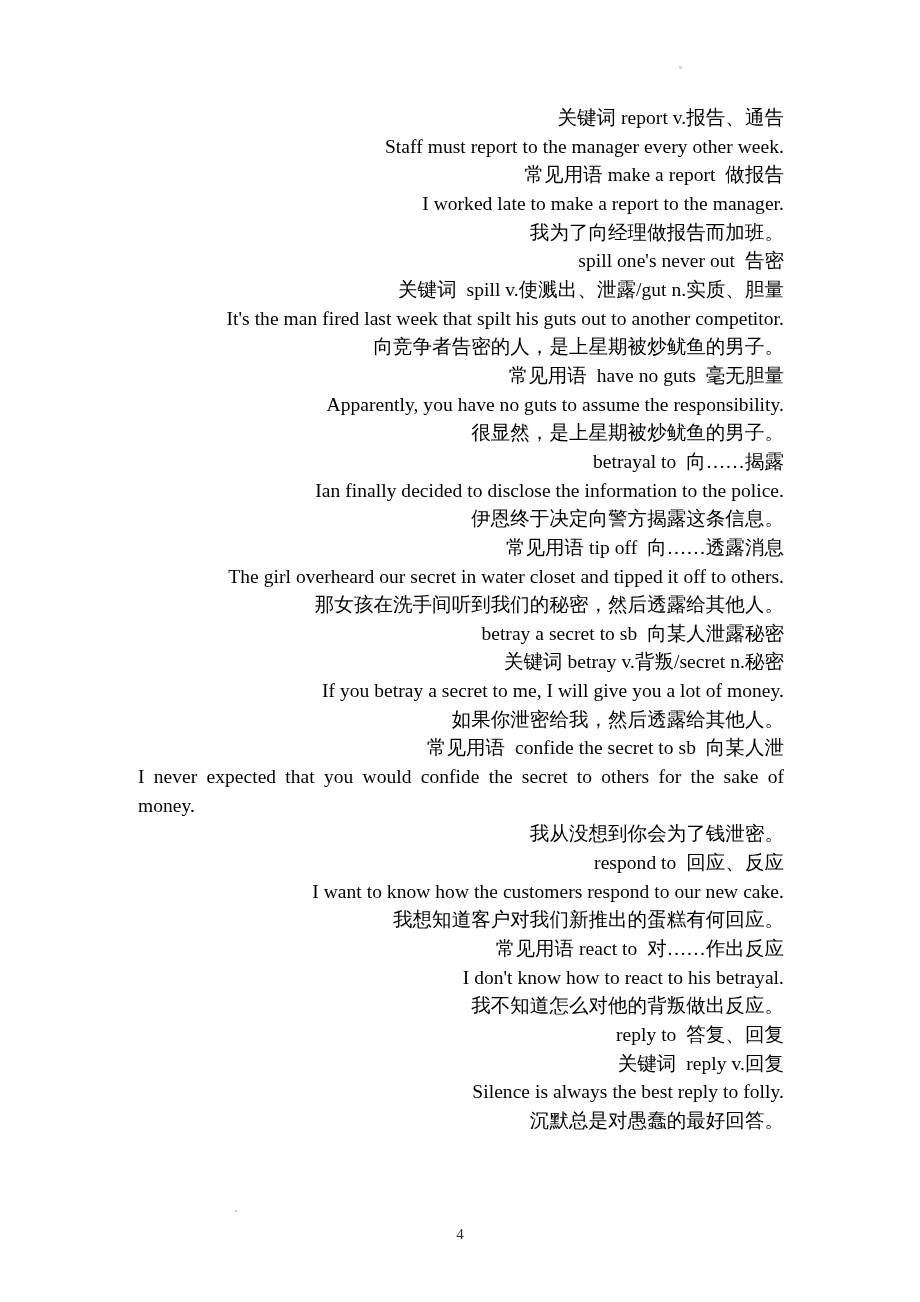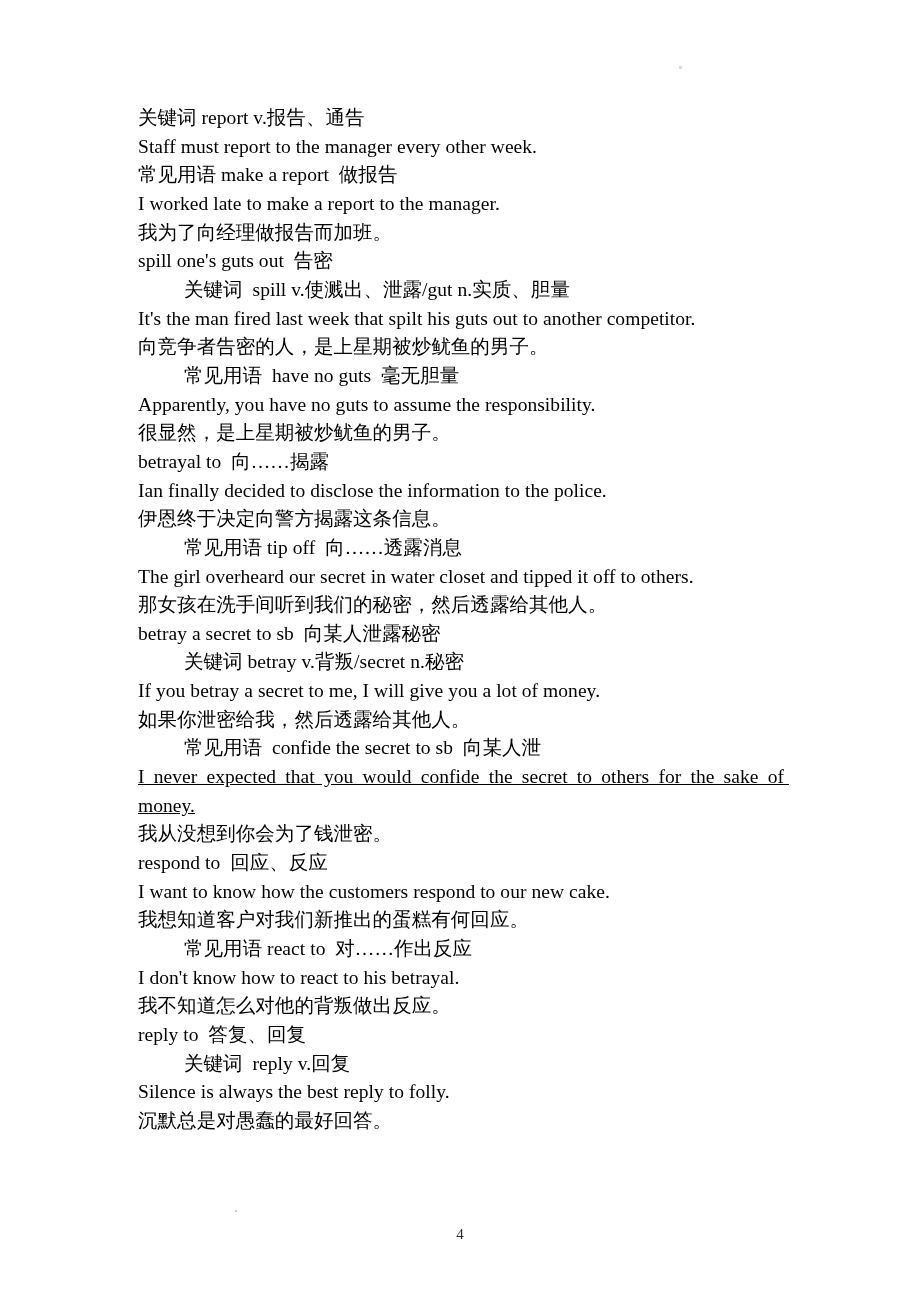--- a/index.html
+++ b/index.html
@@ -23,34 +23,33 @@
     position: absolute;
     left: 138px;
     top: 104px;
     width: 646px;
   }
   .ln {
     font-size: 19.5px;
     line-height: 28.65px;
     white-space: pre-wrap;
     letter-spacing: 0.05px;
-    text-align: left;
+    text-align: right;
   }
   
   .ln.ind {
     padding-left: 2px;
     margin-left: 44px;
   }
   
   .ln.justified {
     text-align: justify;
     text-align-last: left;
     text-justify: inter-word;
     width: 646px;
-    text-decoration: underline;
   }
   #page-number {
     position: absolute;
     left: 0;
     top: 1226px;
     width: 920px;
     text-align: center;
     font-size: 15px;
     font-family: "Liberation Serif", "DejaVu Serif", serif;
     color: #2b2b2b;
@@ -73,21 +72,21 @@
 <div id="page">
 
   <div class="speck" style="left:679px; top:66px;"></div>
 
   <div id="content">
       <div class="ln">关键词 report v.报告、通告</div>
       <div class="ln">Staff must report to the manager every other week.</div>
       <div class="ln">常见用语 make a report  做报告</div>
       <div class="ln">I worked late to make a report to the manager.</div>
       <div class="ln">我为了向经理做报告而加班。</div>
-      <div class="ln">spill one's guts out  告密</div>
+      <div class="ln">spill one's never out  告密</div>
       <div class="ln ind">关键词  spill v.使溅出、泄露/gut n.实质、胆量</div>
       <div class="ln">It's the man fired last week that spilt his guts out to another competitor.</div>
       <div class="ln">向竞争者告密的人，是上星期被炒鱿鱼的男子。</div>
       <div class="ln ind">常见用语  have no guts  毫无胆量</div>
       <div class="ln">Apparently, you have no guts to assume the responsibility.</div>
       <div class="ln">很显然，是上星期被炒鱿鱼的男子。</div>
       <div class="ln">betrayal to  向……揭露</div>
       <div class="ln">Ian finally decided to disclose the information to the police.</div>
       <div class="ln">伊恩终于决定向警方揭露这条信息。</div>
       <div class="ln ind">常见用语 tip off  向……透露消息</div>

